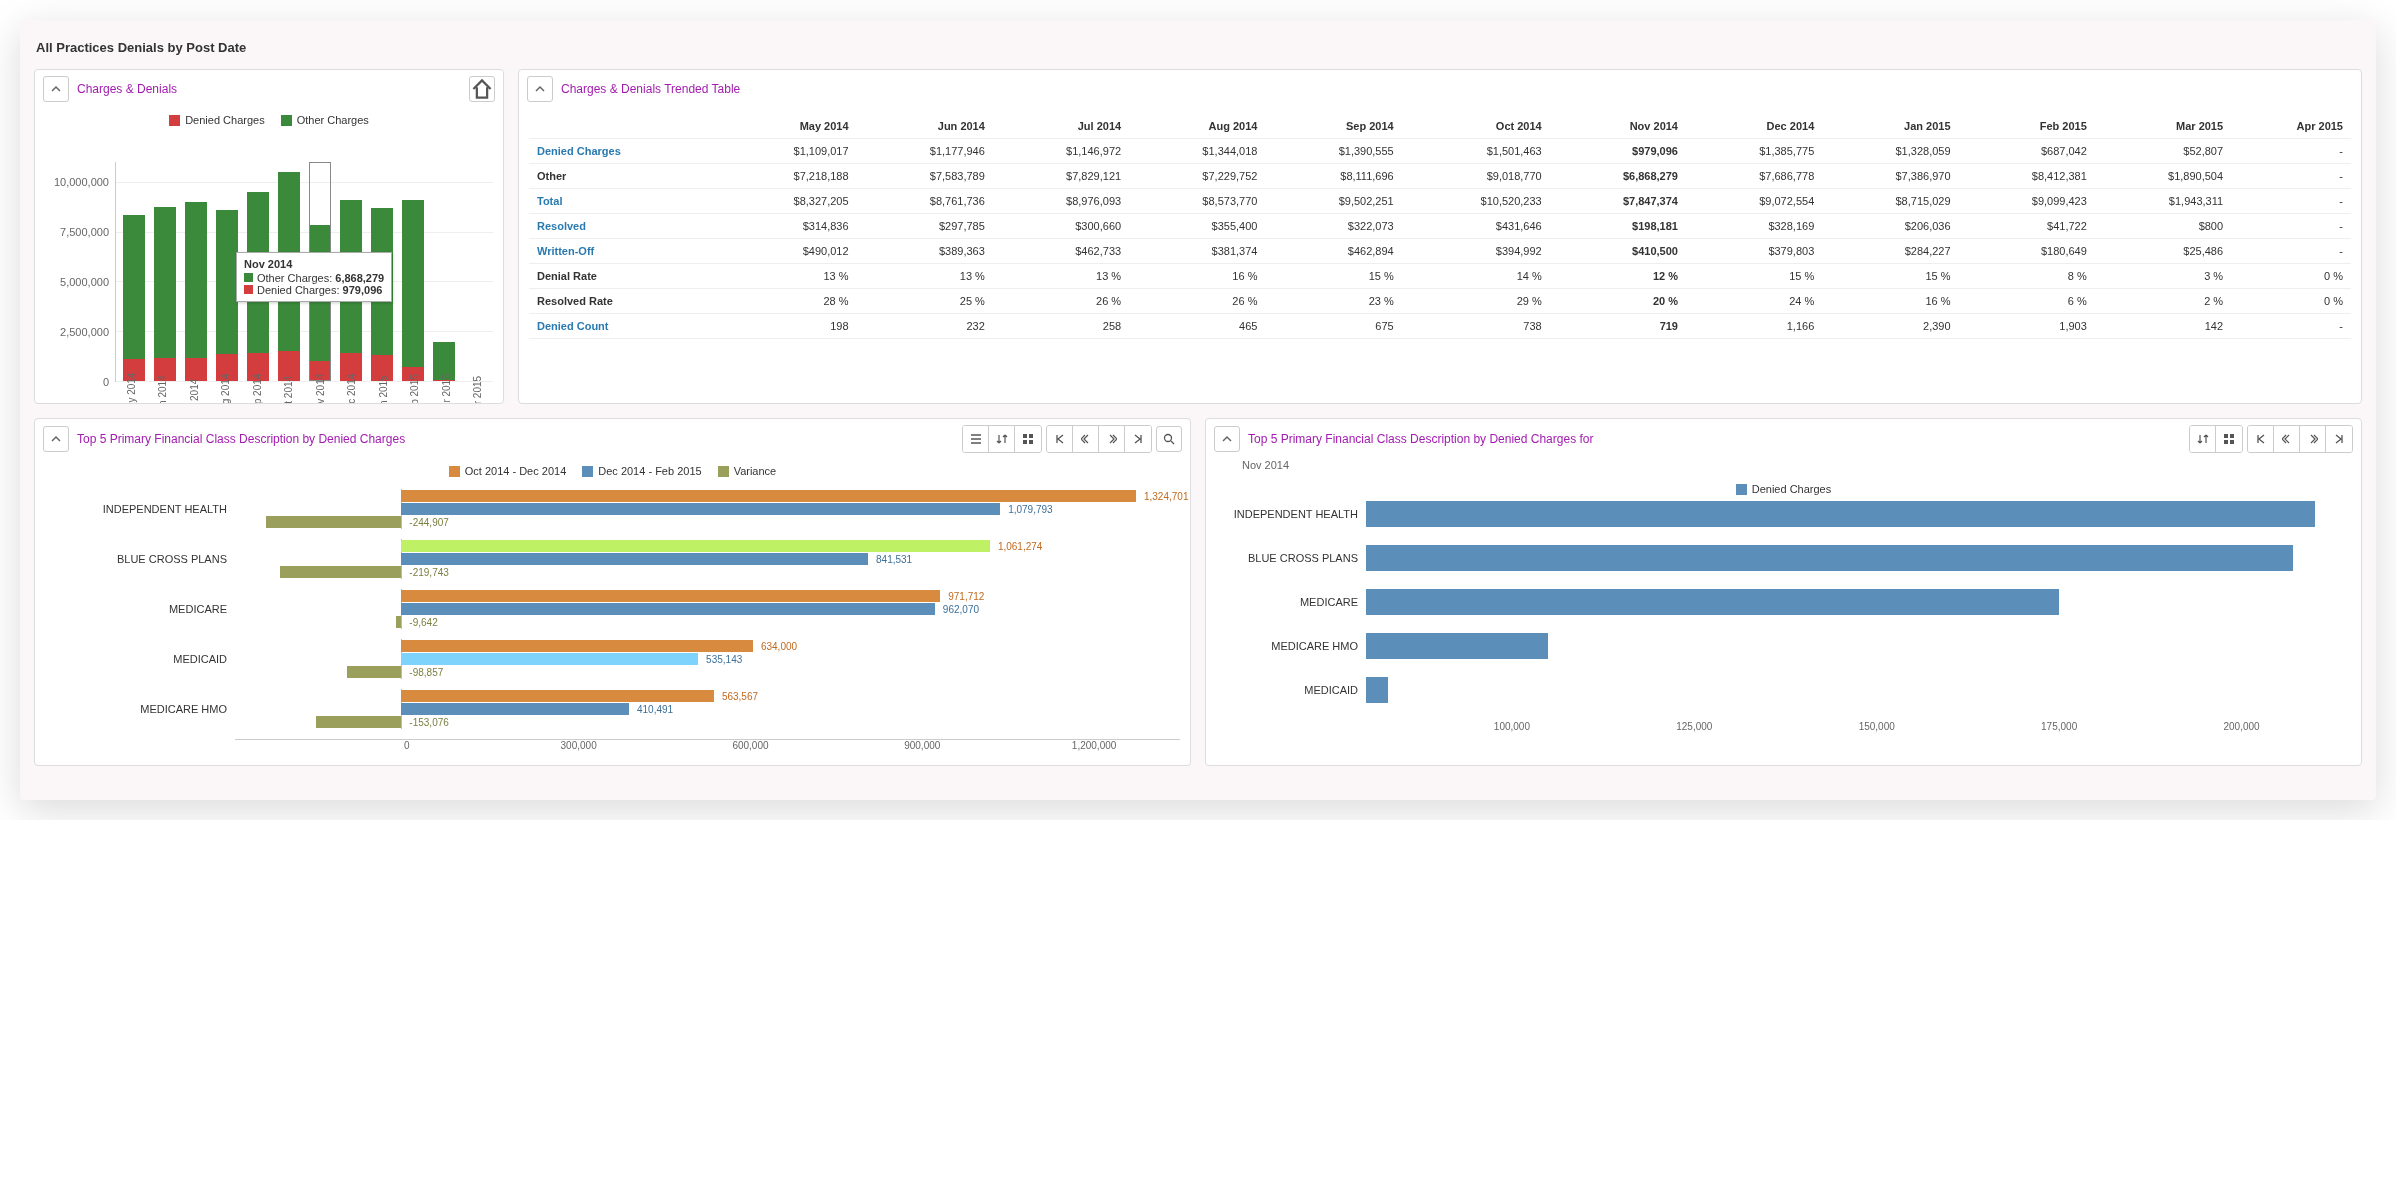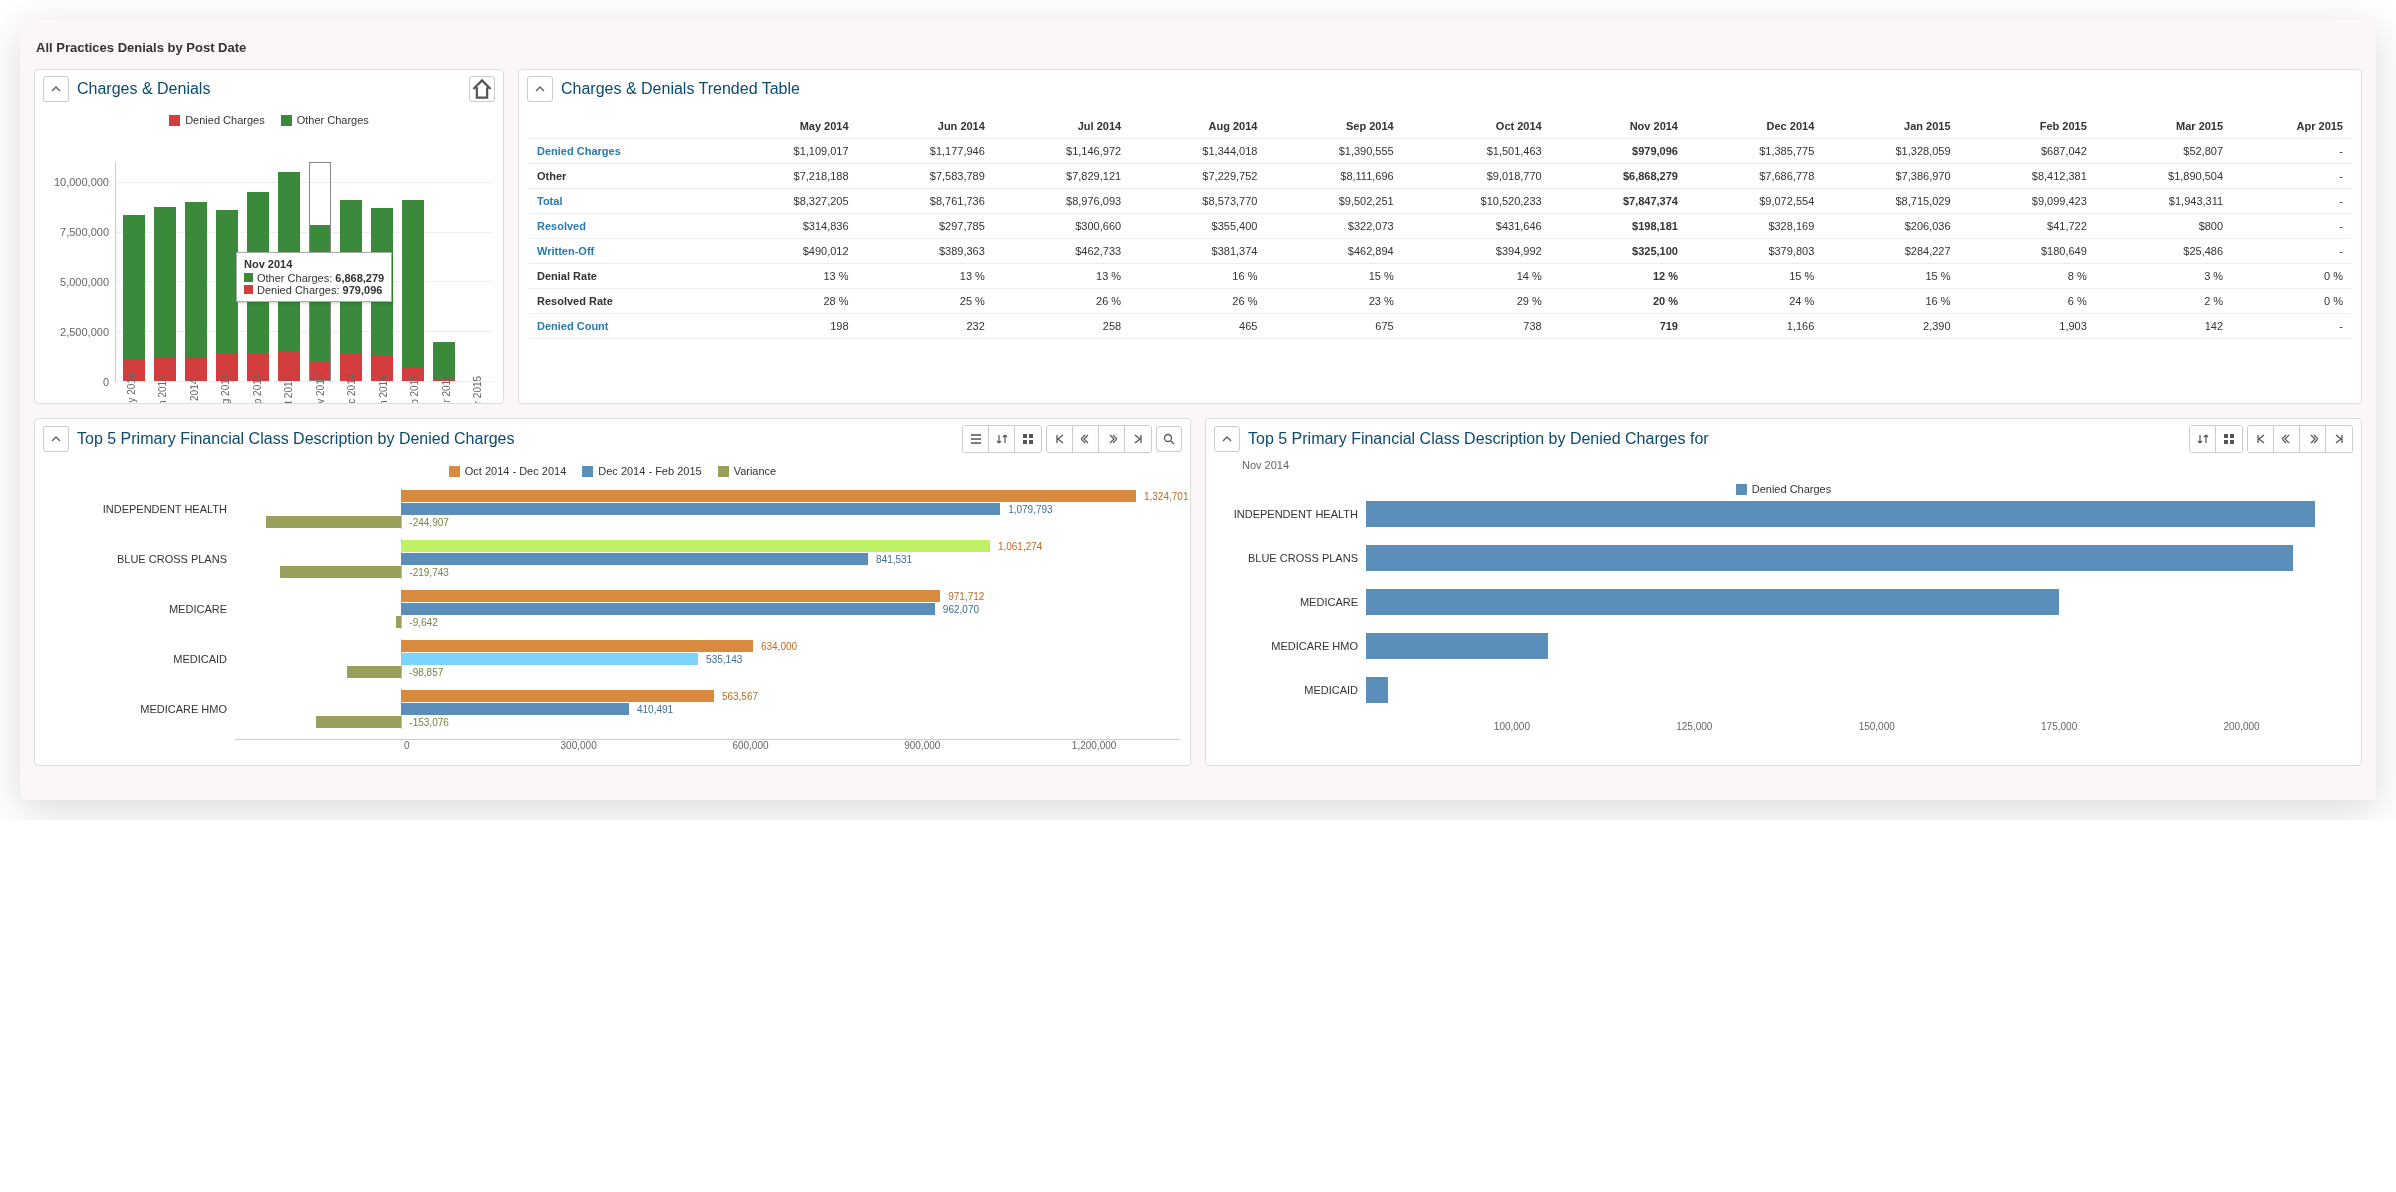--- a/index.html
+++ b/index.html
@@ -4,21 +4,21 @@
 <style>
 *{box-sizing:border-box;margin:0;padding:0}
 body{font-family:Arial,Helvetica,sans-serif;background:#fff;color:#333;font-size:12px;padding:20px}
 .dashboard{background:#fbf7f9;border-radius:4px;padding:0 0 20px 0;box-shadow:0 10px 40px rgba(0,0,0,0.15)}
 .page-title{font-size:13px;font-weight:bold;padding:20px 16px 14px 16px;color:#333}
 .row{display:flex;gap:14px;padding:0 14px;margin-bottom:14px}
 .panel{background:#fff;border:1px solid #ddd;border-radius:4px;flex:1;display:flex;flex-direction:column;min-width:0}
 .panel-header{display:flex;align-items:center;padding:6px 8px;gap:8px;border-bottom:0}
 .collapse-btn{width:26px;height:26px;border:1px solid #ccc;border-radius:3px;background:#fff;display:flex;align-items:center;justify-content:center;cursor:pointer;color:#666;flex-shrink:0}
 .collapse-btn svg{width:12px;height:12px}
-.panel-title{color:#0c4a6e;font-size:16px;flex:1}
+.panel-title{color:#a21caf;font-size:12px;flex:1}
 .home-btn{width:26px;height:26px;border:1px solid #ccc;border-radius:3px;background:#fff;display:flex;align-items:center;justify-content:center;cursor:pointer;color:#555}
 .toolbar{display:flex;gap:4px;align-items:center}
 .tb-btn{width:26px;height:26px;border:1px solid #ccc;border-radius:3px;background:#fff;display:flex;align-items:center;justify-content:center;cursor:pointer;color:#555;font-size:11px}
 .tb-group{display:flex;border:1px solid #ccc;border-radius:3px;overflow:hidden}
 .tb-group .tb-btn{border:none;border-right:1px solid #ccc;border-radius:0}
 .tb-group .tb-btn:last-child{border-right:none}
 .panel-body{padding:6px 10px 10px 10px;flex:1;overflow:auto}
 
 
 #p-charges{flex:0 0 470px}
@@ -282,21 +282,21 @@
                 <td class="">-</td>
               </tr>
               <tr>
                 <td class="link">Written-Off</td>
                 <td class="">$490,012</td>
                 <td class="">$389,363</td>
                 <td class="">$462,733</td>
                 <td class="">$381,374</td>
                 <td class="">$462,894</td>
                 <td class="">$394,992</td>
-                <td class="hl">$325,100</td>
+                <td class="hl">$410,500</td>
                 <td class="">$379,803</td>
                 <td class="">$284,227</td>
                 <td class="">$180,649</td>
                 <td class="">$25,486</td>
                 <td class="">-</td>
               </tr>
               <tr>
                 <td class="">Denial Rate</td>
                 <td class="">13 %</td>
                 <td class="">13 %</td>

